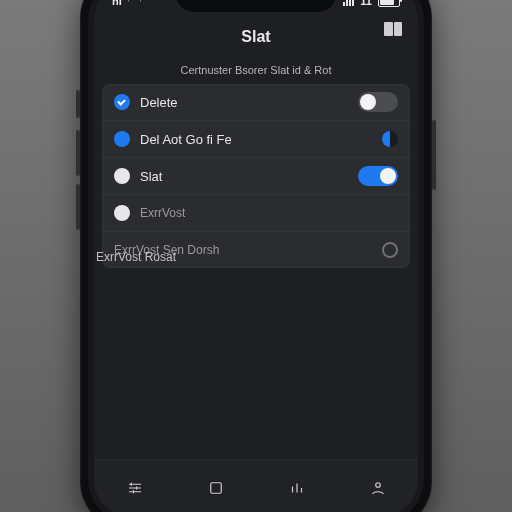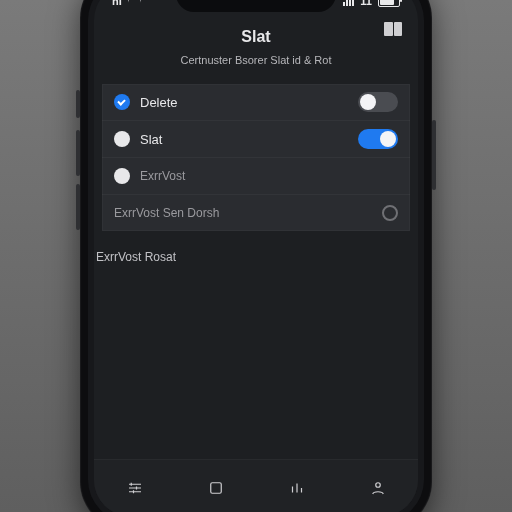--- a/index.html
+++ b/index.html
@@ -17,22 +17,22 @@
   .batt{width:20px;height:10px;border:1px solid #e8e8ea;border-radius:2px;position:relative}
   .batt:after{content:"";position:absolute;right:-3px;top:2px;width:2px;height:4px;background:#e8e8ea;border-radius:1px}
   .batt:before{content:"";position:absolute;left:1px;top:1px;bottom:1px;width:14px;background:#e8e8ea;border-radius:1px}
   .sig{display:flex;gap:1px;align-items:flex-end}
   .sig i{width:2px;background:#e8e8ea;display:block}
   .sig i:nth-child(1){height:4px}.sig i:nth-child(2){height:6px}.sig i:nth-child(3){height:8px}.sig i:nth-child(4){height:10px}
   .topicon{position:absolute;top:38px;right:16px;width:18px;height:14px;display:flex;gap:1px}
   .topicon span{flex:1;background:#cfcfd2;border-radius:1px}
   .header{position:absolute;top:42px;left:0;right:0;height:56px;display:flex;flex-direction:column;align-items:center;justify-content:flex-start;color:#e8e8ea}
   .title{font-size:16px;font-weight:600;margin-top:2px}
-  .subtitle{font-size:11px;color:#b6b6ba;margin-top:8px}
-  .list{position:absolute;top:100px;left:8px;right:8px;border-radius:0;background:#2a2c30;overflow:hidden;box-shadow:inset 0 0 0 1px rgba(255,255,255,.03)}
+  .subtitle{font-size:11px;color:#b6b6ba;margin-top:18px}
+  .list{position:absolute;top:100px;left:8px;right:8px;border-radius:8px;background:#2a2c30;overflow:hidden;box-shadow:inset 0 0 0 1px rgba(255,255,255,.03)}
   .row{display:flex;align-items:center;height:36px;padding:0 12px;color:#e8e8ea;font-size:13px;border-bottom:1px solid rgba(255,255,255,.04)}
   .row:last-child{border-bottom:none}
   .row .txt{flex:1;white-space:nowrap;overflow:hidden;text-overflow:ellipsis}
   .row.dim .txt{color:#9a9a9e;font-size:12px}
   .glyph{width:16px;height:16px;border-radius:50%;margin-right:10px;flex:none;position:relative}
   .g-blue{background:#1f7af0}
   .g-blue.check:after{content:"";position:absolute;left:4px;top:5px;width:5px;height:3px;border-left:2px solid #fff;border-bottom:2px solid #fff;transform:rotate(-45deg)}
   .g-white{background:#e8e8ea}
   .toggle{width:40px;height:20px;border-radius:12px;background:#4a4c51;position:relative;flex:none}
   .toggle.on{background:#1f7af0}
@@ -97,20 +97,25 @@
         <div class="list">
 
           <div class="row">
             <span class="glyph g-blue check"></span>
             <span class="txt">Delete</span>
             <span class="toggle off">
                 <span class="knob"></span>
               </span>
           </div>
 
+          <div class="row">
+            <span class="glyph g-blue"></span>
+            <span class="txt">Del Aot Go fi Fe</span>
+            <span class="halfdot"></span>
+          </div>
 
           <div class="row">
             <span class="glyph g-white"></span>
             <span class="txt">Slat</span>
             <span class="toggle on">
                 <span class="knob"></span>
               </span>
           </div>
 
           <div class="row dim">

